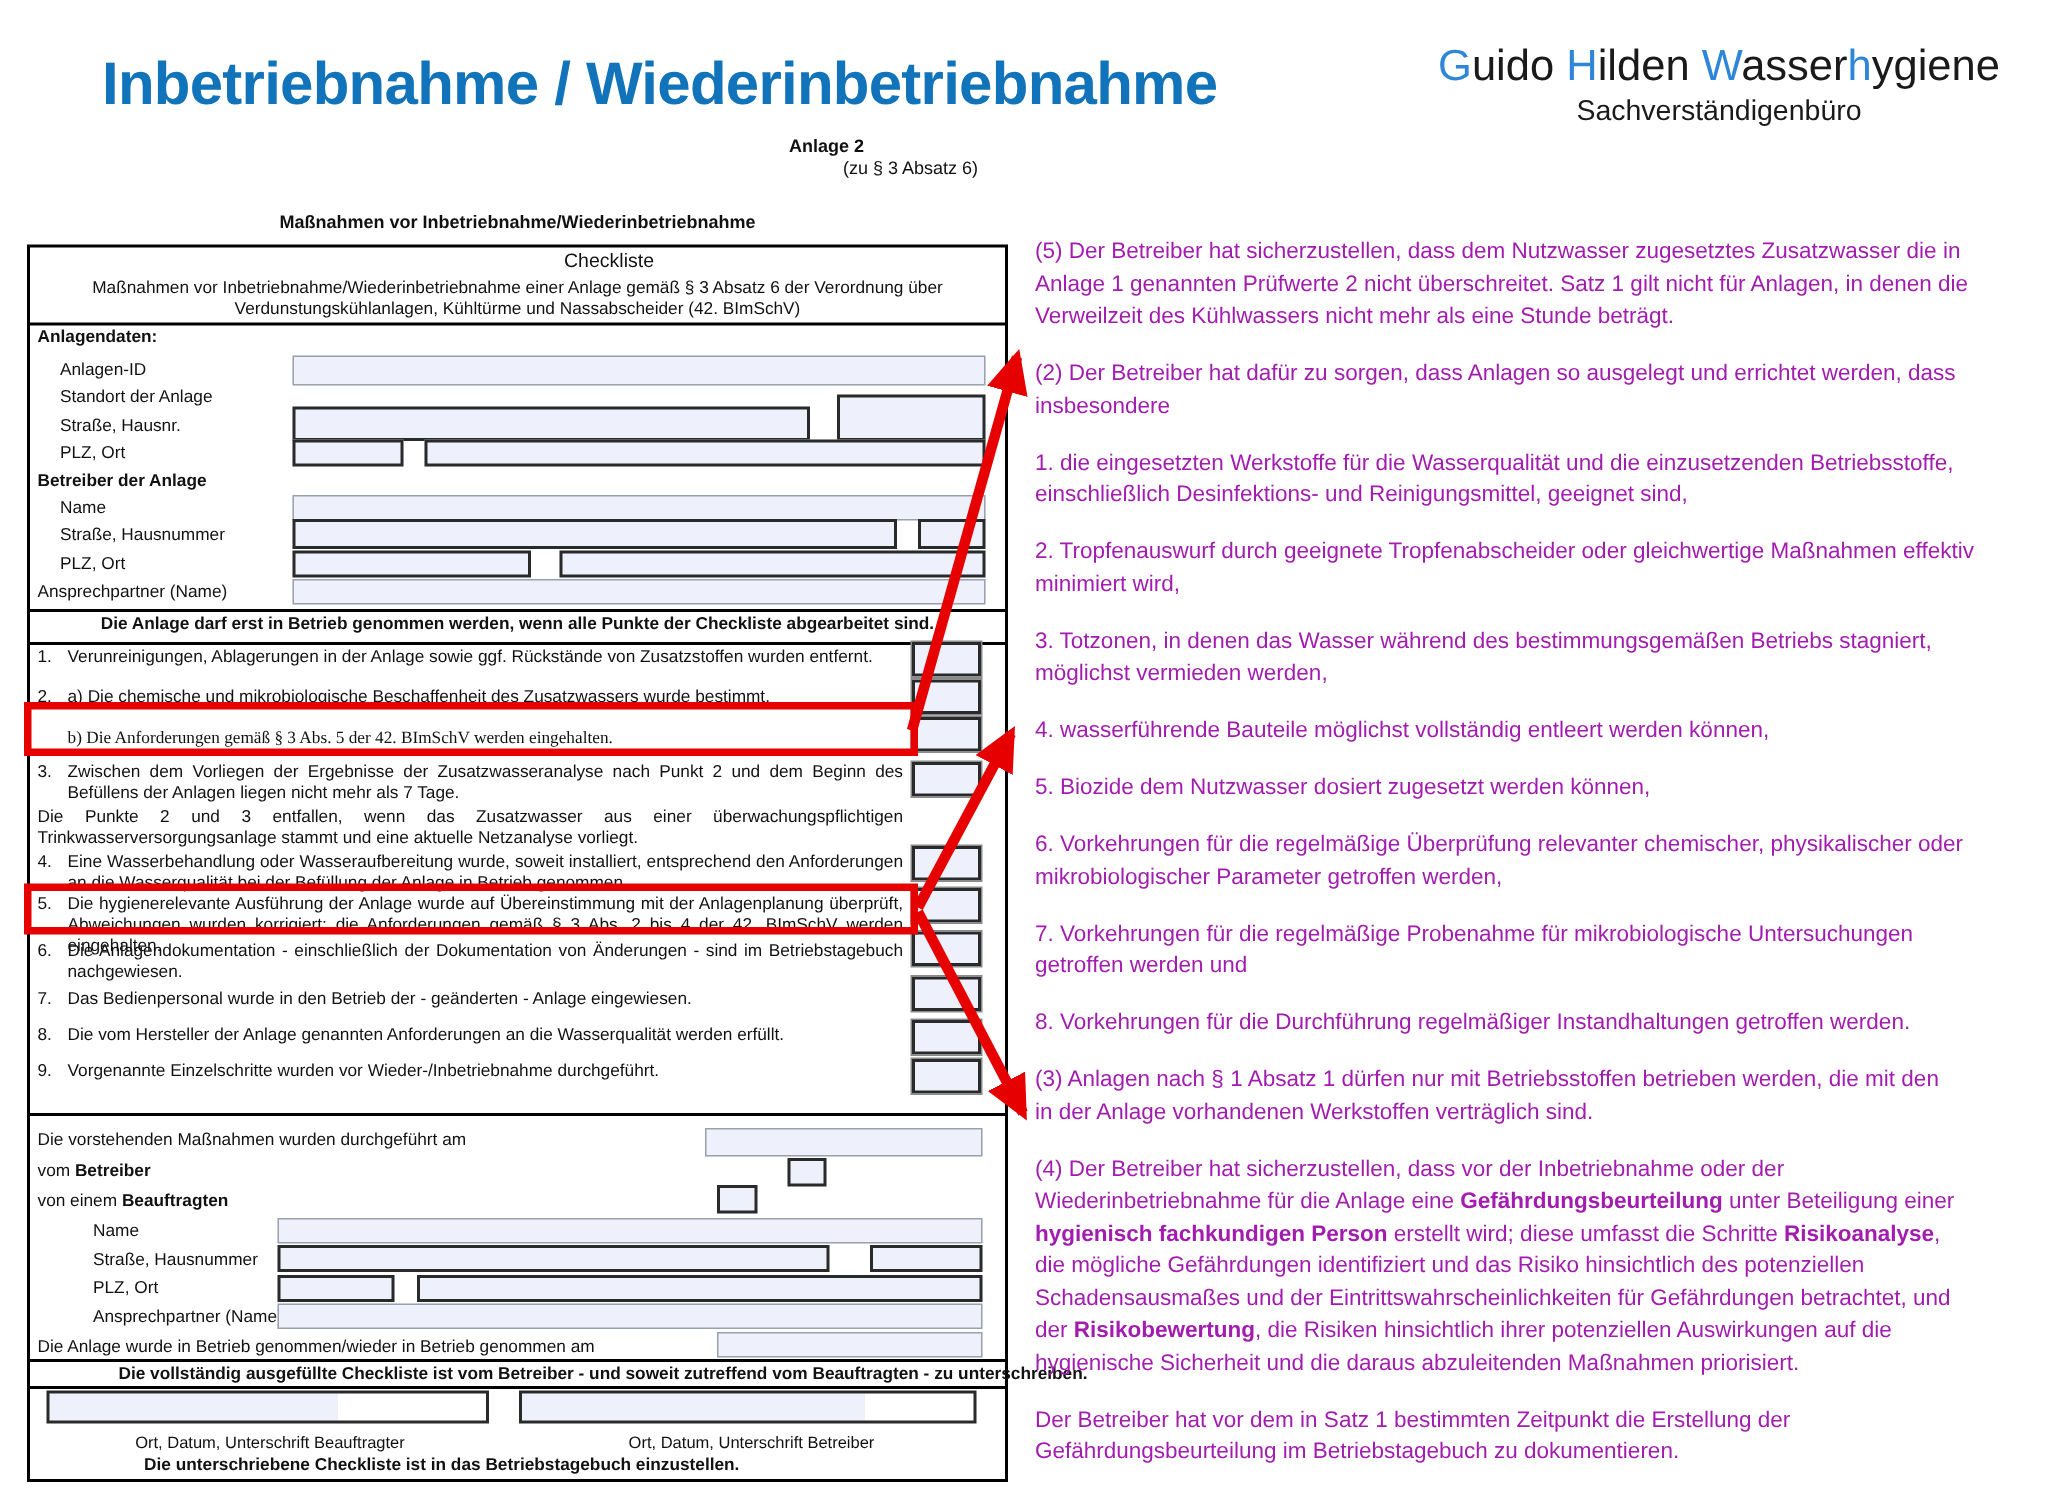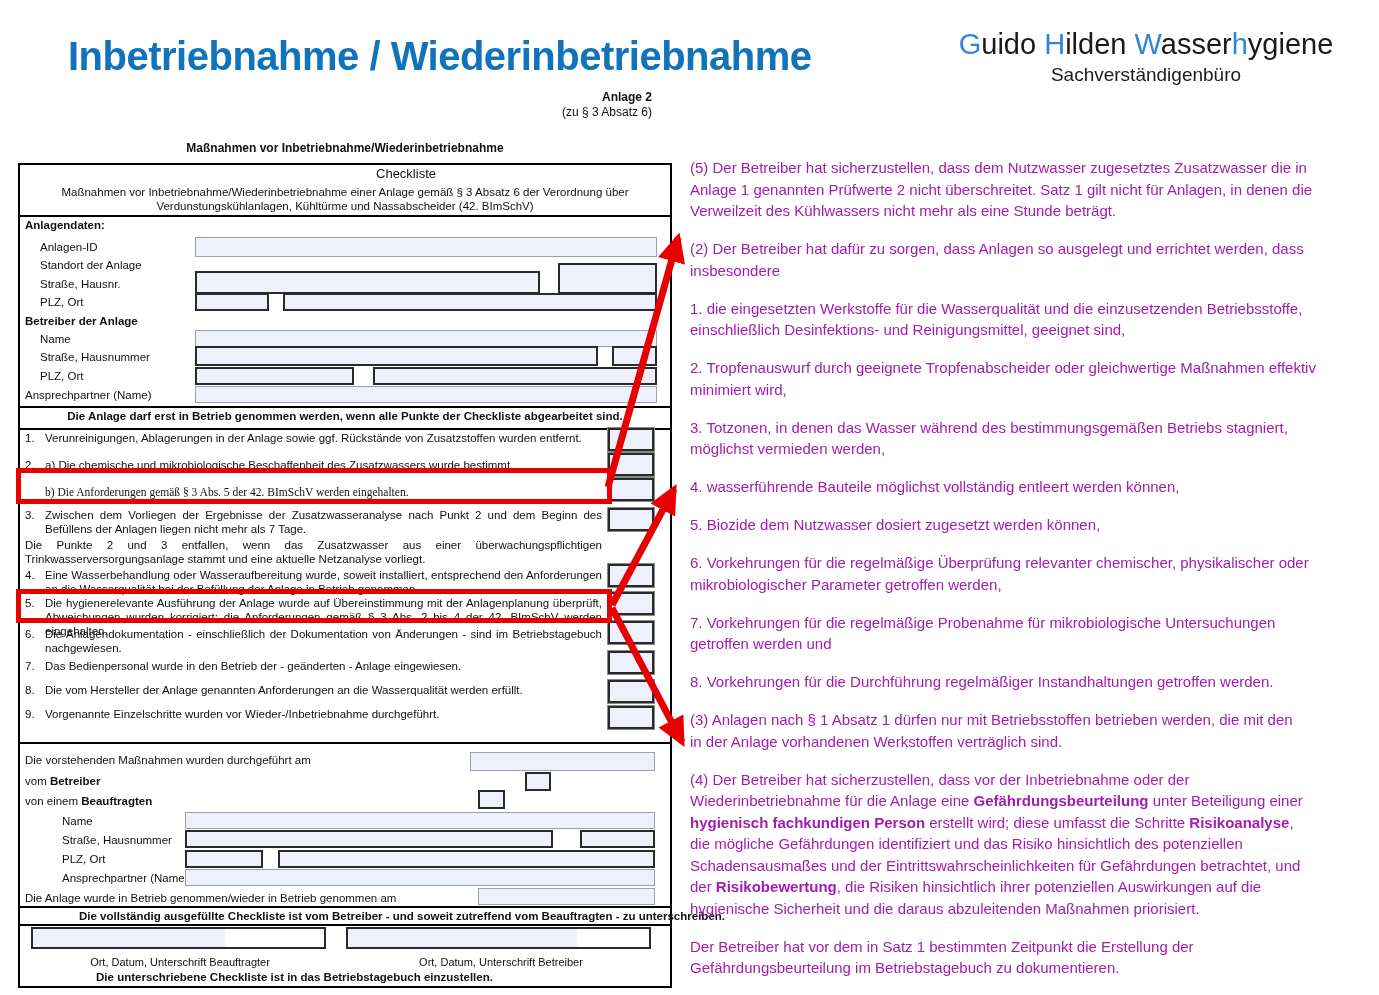--- a/index.html
+++ b/index.html
@@ -4,21 +4,21 @@
 <style>
   html,body{margin:0;padding:0;background:#fff;}
   .page{position:relative;width:1379px;height:995px;background:#fff;overflow:hidden;
         font-family:"Liberation Sans",sans-serif;color:#111;}
   
   .doc-title{position:absolute;left:68px;top:34px;font-size:40px;font-weight:bold;letter-spacing:-0.5px;}
   .logo{position:absolute;left:953px;top:28px;width:386px;text-align:center;}
   .logo-line{font-size:29px;color:#1a1a1a;white-space:nowrap;}
   .logo-sub{font-size:19px;color:#1a1a1a;margin-top:3px;}
   .annex{position:absolute;left:450px;top:90px;width:202px;text-align:right;font-size:12px;line-height:15px;}
-  .annex .a1{font-weight:bold;}
+  .annex .a1{font-weight:bold;text-align:center;}
   .sec-heading{position:absolute;left:18px;top:141px;width:654px;text-align:center;font-weight:bold;font-size:12px;}
   
   .formbox{position:absolute;left:18px;top:163px;width:650px;height:821px;border:2px solid #000;}
   .hline{position:absolute;left:18px;width:654px;height:2px;background:#000;}
   .ftext{position:absolute;font-size:11.5px;line-height:14px;color:#111;}
   .center{text-align:center;}
   .bold{font-weight:bold;}
   
   .fld,.fldk,.sig{position:absolute;box-sizing:border-box;background:var(--field);}
   .fld{border:1px solid #9aa0ad;}

